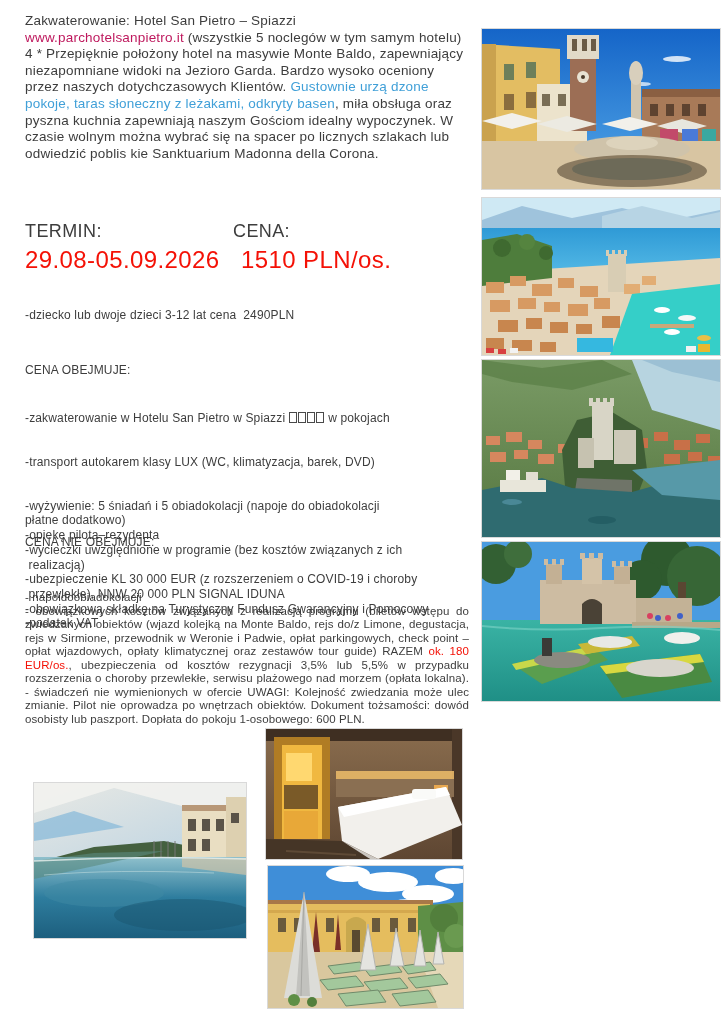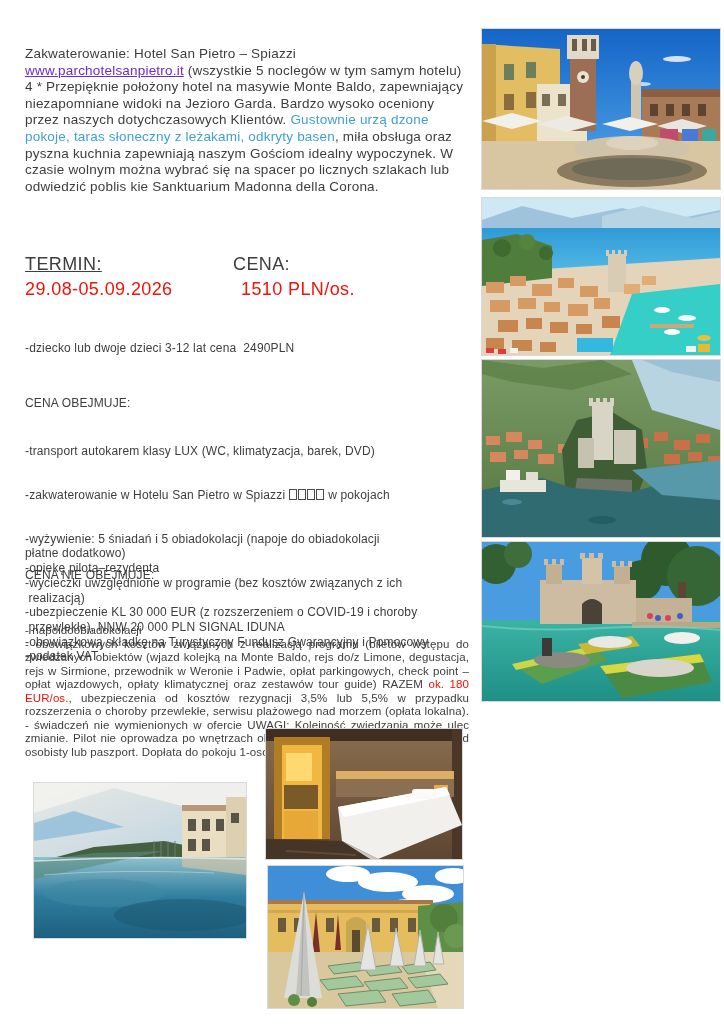--- a/index.html
+++ b/index.html
@@ -1,54 +1,54 @@
 <!DOCTYPE html>
 <html><head>
 <meta charset="utf-8">
 <style>
   html,body{margin:0;padding:0;background:#ffffff;}
   #page{position:relative;width:724px;height:1024px;background:#ffffff;overflow:hidden;
         font-family:"Liberation Sans","DejaVu Sans",sans-serif;color:#3d3d3d;}
-  .abs{position:absolute;margin-top:33px;}
+  .abs{position:absolute;}
   .intro{left:25px;top:13px;width:440px;font-size:13.5px;line-height:16.6px;letter-spacing:.2px;}
-  .intro a{color:#6d28d9;text-decoration:underline;cursor:pointer;}
+  .intro a{color:#be185d;cursor:pointer;}
   .hl{color:#41a0d8;}
   .offer-label{font-size:18px;letter-spacing:.4px;color:#3d3d3d;}
-  .offer-value{font-size:18px;letter-spacing:.4px;color:#f41106;}
+  .offer-value{font-size:24px;letter-spacing:.4px;color:#f41106;}
   .body-txt{font-size:12px;line-height:14.7px;letter-spacing:.15px;white-space:pre-wrap;}
   .sec-gap{margin-bottom:3px;}
   .just{font-size:11.5px;line-height:13.5px;letter-spacing:.1px;text-align:justify;}
   .red{color:#f41106;}
   .tofu{display:inline-block;width:6px;height:9px;border:1px solid #4a4a4a;margin:0 1px 0 0;vertical-align:-1px;}
   .photo{position:absolute;border:1px solid #d9d9d9;overflow:hidden;background:#cfe3ee;}
   .photo svg{display:block;}
 </style>
 </head>
 <body>
 
 <div id="page">
 
   <div class="abs intro">
     <span>Zakwaterowanie: Hotel San Pietro – Spiazzi</span><br>
     <a>www.parchotelsanpietro.it</a><span> (wszystkie 5 noclegów w tym samym hotelu) 4 * Przepięknie położony hotel na masywie Monte Baldo, zapewniający niezapomniane widoki na Jezioro Garda. Bardzo wysoko oceniony przez naszych dotychczasowych Klientów. </span><span class="hl">Gustownie urzą dzone pokoje, taras słoneczny z leżakami, odkryty basen</span><span>, miła obsługa oraz pyszna kuchnia zapewniają naszym Gościom idealny wypoczynek. W czasie wolnym można wybrać się na spacer po licznych szlakach lub odwiedzić poblis kie Sanktuarium Madonna della Corona.</span>
   </div>
 
-  <div class="abs offer-label" style="left:25px;top:221px;text-decoration:underline;">TERMIN:</div>
+  <div class="abs offer-label" style="left:25px;top:221px;">TERMIN:</div>
   <div class="abs offer-label" style="left:233px;top:221px;">CENA:</div>
   <div class="abs offer-value" style="left:25px;top:246px;">29.08-05.09.2026</div>
   <div class="abs offer-value" style="left:241px;top:246px;">1510 PLN/os.</div>
 
   <div class="abs body-txt" style="left:25px;top:279px;width:450px;">
     <div>-dziecko lub dwoje dzieci 3-12 lat cena  2490PLN</div>
   </div>
 
   <div class="abs body-txt" style="left:25px;top:334px;width:452px;">
     <div class="sec-gap">CENA OBEJMUJE:</div>
+    <div><span>-zakwaterowanie w Hotelu San Pietro w Spiazzi </span><span><span class="tofu"></span><span class="tofu"></span><span class="tofu"></span><span class="tofu"></span></span><span> w pokojach</span></div>
     <div>-transport autokarem klasy LUX (WC, klimatyzacja, barek, DVD)</div>
-    <div><span>-zakwaterowanie w Hotelu San Pietro w Spiazzi </span><span><span class="tofu"></span><span class="tofu"></span><span class="tofu"></span><span class="tofu"></span></span><span> w pokojach</span></div>
     <div>-wyżywienie: 5 śniadań i 5 obiadokolacji (napoje do obiadokolacji
 płatne dodatkowo)
 -opiekę pilota–rezydenta
 -wycieczki uwzględnione w programie (bez kosztów związanych z ich
  realizacją)
 -ubezpieczenie KL 30 000 EUR (z rozszerzeniem o COVID-19 i choroby
  przewlekłe), NNW 20 000 PLN SIGNAL IDUNA
 -obowiązkową składkę na Turystyczny Fundusz Gwarancyjny i Pomocowy
 -podatek VAT</div>
   </div>

